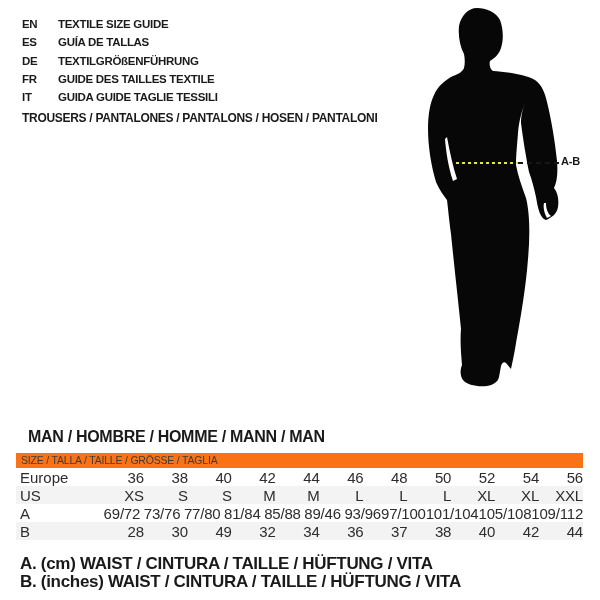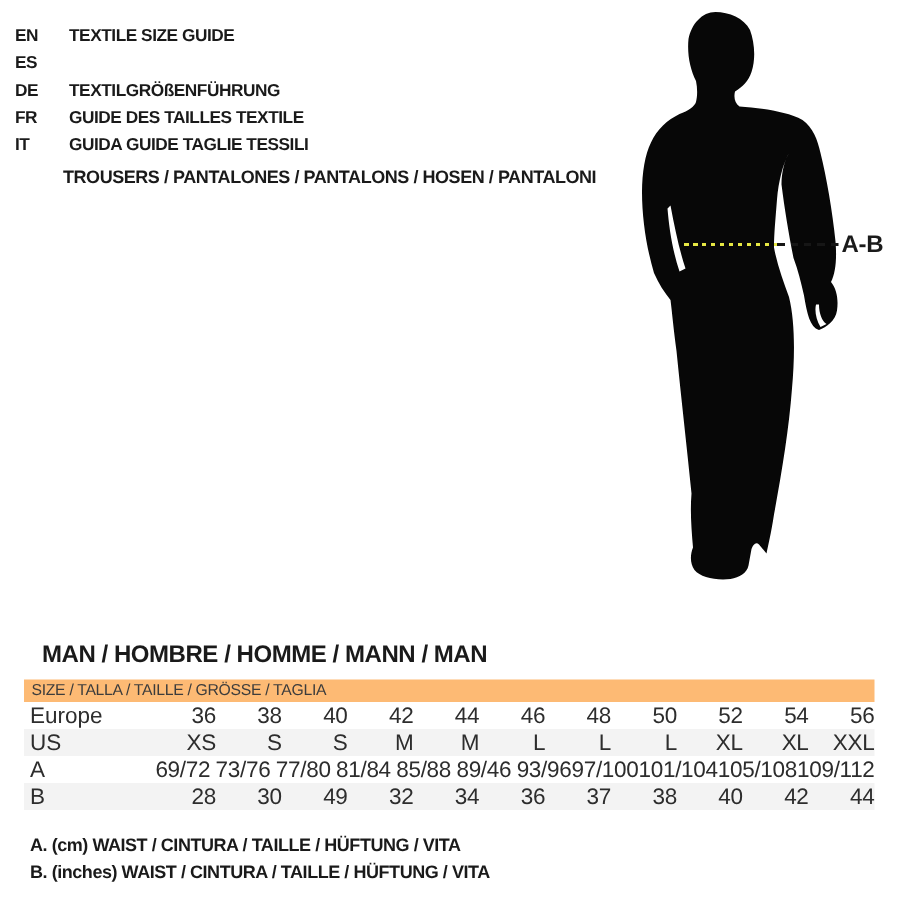--- a/index.html
+++ b/index.html
@@ -1,58 +1,59 @@
 <!DOCTYPE html>
 <html><head>
 <meta charset="utf-8">
 <style>
   html,body{margin:0;padding:0;background:#fff;}
   #stage{
     position:relative;width:600px;height:600px;background:#ffffff;
     font-family:"Liberation Sans", sans-serif;color:#1a1a1a;overflow:hidden;
   }
   
-  #lang-block{position:absolute;left:10px;top:15px;}
+  #lang-block{position:absolute;left:22px;top:15px;}
   .lang-row{display:flex;line-height:18.3px;font-size:11.5px;font-weight:700;letter-spacing:-0.3px;}
   .lang-code{width:36px;}
   
-  #category-title{position:absolute;left:22px;top:111px;font-size:12px;font-weight:700;letter-spacing:-0.3px;margin-left:20px;}
+  #category-title{position:absolute;left:22px;top:111px;font-size:12px;font-weight:700;letter-spacing:-0.3px;}
   #gender-title{position:absolute;left:17px;top:428px;font-size:16px;font-weight:700;letter-spacing:-0.3px;padding-left:11px;}
   
   #figure-svg{position:absolute;left:425px;top:5px;width:140px;height:390px;}
   
   .dash-yellow{position:absolute;left:456px;top:162px;width:62px;height:2px;
     background:repeating-linear-gradient(90deg,#e6e743 0 3px,transparent 3px 6px);}
   .dash-black{position:absolute;left:518px;top:162px;width:41px;height:1.6px;
     background:repeating-linear-gradient(90deg,#161616 0 5px,transparent 5px 9px);}
-  #marker-label{position:absolute;left:561px;top:155px;font-size:16px;font-weight:700;letter-spacing:-0.2px;}
+  #marker-label{position:absolute;left:561px;top:155px;font-size:11px;font-weight:700;letter-spacing:-0.2px;}
   
   #size-table{position:absolute;left:16px;top:453px;width:567px;}
-  .thead{height:15px;line-height:15px;background:#fdba74;color:#3c3c3c;
+  .thead{height:15px;line-height:15px;background:#f97316;color:#3c3c3c;
     font-size:10.5px;padding-left:5px;letter-spacing:-0.2px;}
   .trow{display:flex;height:18px;align-items:center;font-size:15px;color:#2d2d2d;}
   .trow.alt{background:#f3f3f3;gap:16px;}
   .tlabel{width:84px;padding-left:4px;box-sizing:border-box;}
   .tcell{flex:1;text-align:right;letter-spacing:-0.2px;}
   
-  #notes{position:absolute;left:20px;top:555px;font-size:12px;font-weight:700;
+  #notes{position:absolute;left:20px;top:555px;font-size:17px;font-weight:700;
     letter-spacing:-0.3px;line-height:17.5px;}
 </style>
 </head>
 <body>
 
 <div id="stage">
 
   <div id="lang-block">
     <div class="lang-row">
       <span class="lang-code">EN</span>
       <span>TEXTILE SIZE GUIDE</span>
     </div>
     <div class="lang-row">
       <span class="lang-code">ES</span>
+      <span>GUÍA DE TALLAS</span>
     </div>
     <div class="lang-row">
       <span class="lang-code">DE</span>
       <span>TEXTILGRÖßENFÜHRUNG</span>
     </div>
     <div class="lang-row">
       <span class="lang-code">FR</span>
       <span>GUIDE DES TAILLES TEXTILE</span>
     </div>
     <div class="lang-row">

